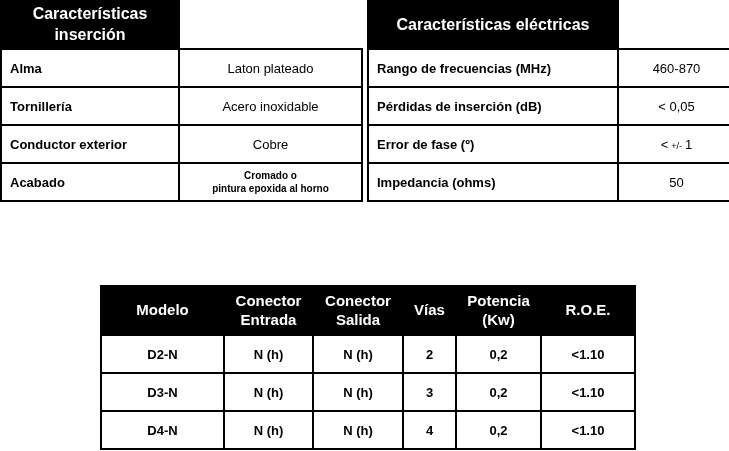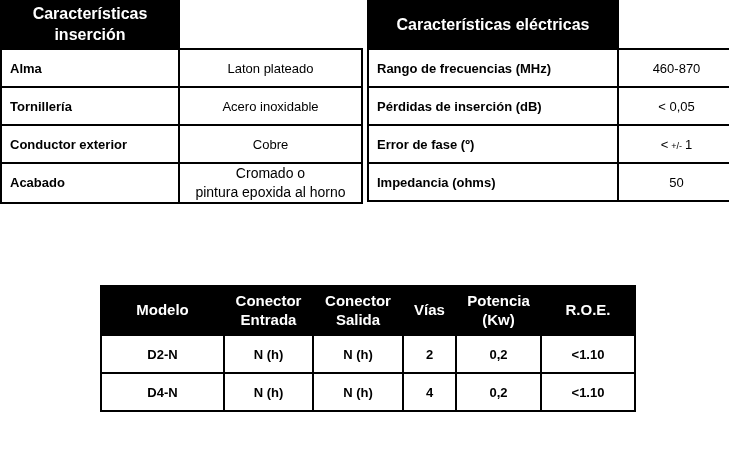--- a/index.html
+++ b/index.html
@@ -43,22 +43,23 @@
     padding-left: 8px !important;
     padding-right: 4px !important;
   }
   .val {
     font-weight: normal;
     font-size: 13px;
     text-align: center;
     border-radius: 16px;
   }
   .val-small {
-    font-size: 14px;
+    font-size: 10px;
     line-height: 1.35;
+    font-weight: bold;
   }
   .pm {
     font-size: 9px;
     margin: 0 3px;
     vertical-align: baseline;
   }
   
   .mech { left: 0; top: 0; width: 361px; }
   .mech tr { height: 38px; }
   .mech tr.hdr-row { height: 48px; }
@@ -172,20 +173,28 @@
       </tr>
       <tr>
         <td>D2-N</td>
         <td>N (h)</td>
         <td>N (h)</td>
         <td>2</td>
         <td>0,2</td>
         <td>&lt;1.10</td>
       </tr>
       <tr>
+        <td>D3-N</td>
+        <td>N (h)</td>
+        <td>N (h)</td>
+        <td>3</td>
+        <td>0,2</td>
+        <td>&lt;1.10</td>
+      </tr>
+      <tr>
         <td>D4-N</td>
         <td>N (h)</td>
         <td>N (h)</td>
         <td>4</td>
         <td>0,2</td>
         <td>&lt;1.10</td>
       </tr>
     </tbody>
   </table>
 

